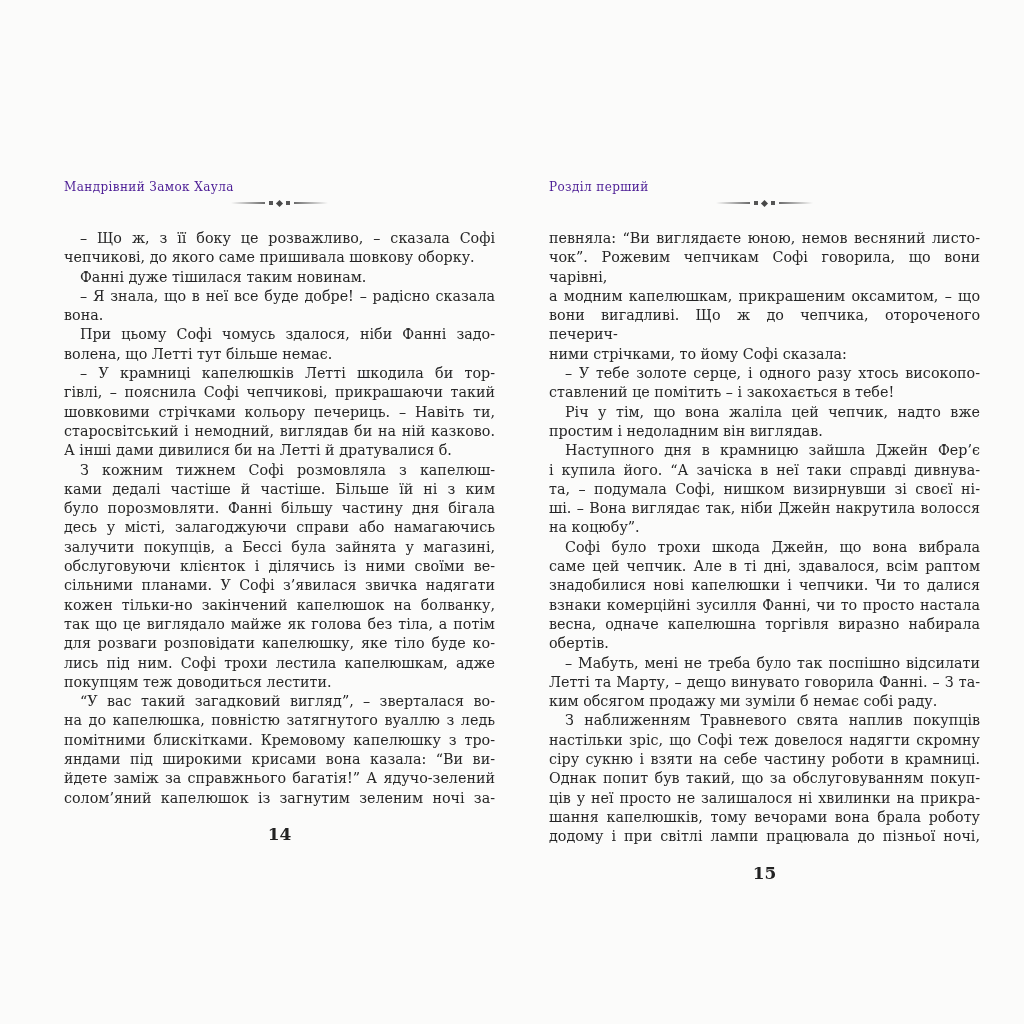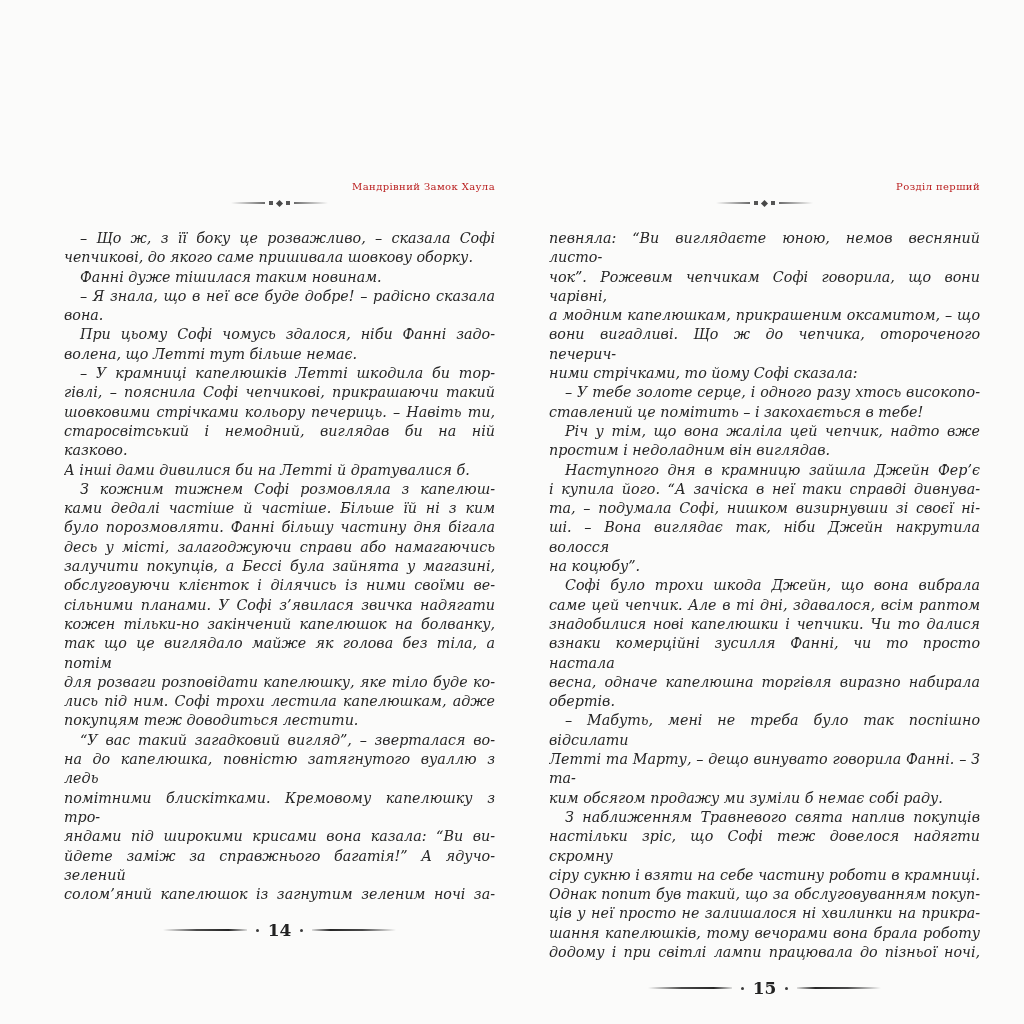--- a/index.html
+++ b/index.html
@@ -12,52 +12,51 @@
     overflow:hidden;
   }
   .page{
     position:absolute;
     top:178px;
     width:431px;
   }
   .page.left{left:64px;}
   .page.right{left:549px;}
   .running-header{
-    text-align:right;
-    font-size:10px;
+    text-align:left;
+    font-size:12px;
     line-height:18px;
-    color:#b91c1c;
+    color:#4c1d95;
     letter-spacing:.4px;
   }
   .orn{
     display:flex;align-items:center;justify-content:center;
     gap:4px;height:8px;margin-top:3px;
   }
   .orn-line{width:34px;height:2px;display:inline-block;}
   .orn-line.l{background:linear-gradient(to right,rgba(100,100,100,0),#6b6b6b);}
   .orn-line.r{background:linear-gradient(to left,rgba(100,100,100,0),#6b6b6b);}
   .orn-sq{width:4px;height:4px;background:#555;display:inline-block;}
   .orn-di{width:5px;height:5px;background:#474747;transform:rotate(45deg);display:inline-block;}
   .page-body{
     margin-top:22px;
     font-size:14.3px;
     line-height:19.3px;
-    font-style:italic;
   }
   .line{
     text-align:justify;
     text-align-last:justify;
     overflow:hidden;
   }
   .line.end{text-align-last:left;}
   .line.indent{text-indent:16px;}
   .folio{
     margin-top:14px;
     display:flex;align-items:center;justify-content:center;
-    gap:9px;height:24px;
+    gap:9px;height:24px;flex-direction:column;
   }
   .folio-line{width:84px;height:2px;display:inline-block;}
   .folio-line.l{background:linear-gradient(to right,rgba(60,60,60,0),#4a4a4a 40%,#262626 78%,rgba(60,60,60,.15));}
   .folio-line.r{background:linear-gradient(to left,rgba(60,60,60,0),#4a4a4a 40%,#262626 78%,rgba(60,60,60,.15));}
   .folio-dot{width:3px;height:3px;background:#3c3c3c;border-radius:50%;display:inline-block;}
   .folio-num{
     font-size:17px;font-weight:bold;color:#222;
     line-height:24px;
   }
 </style>

